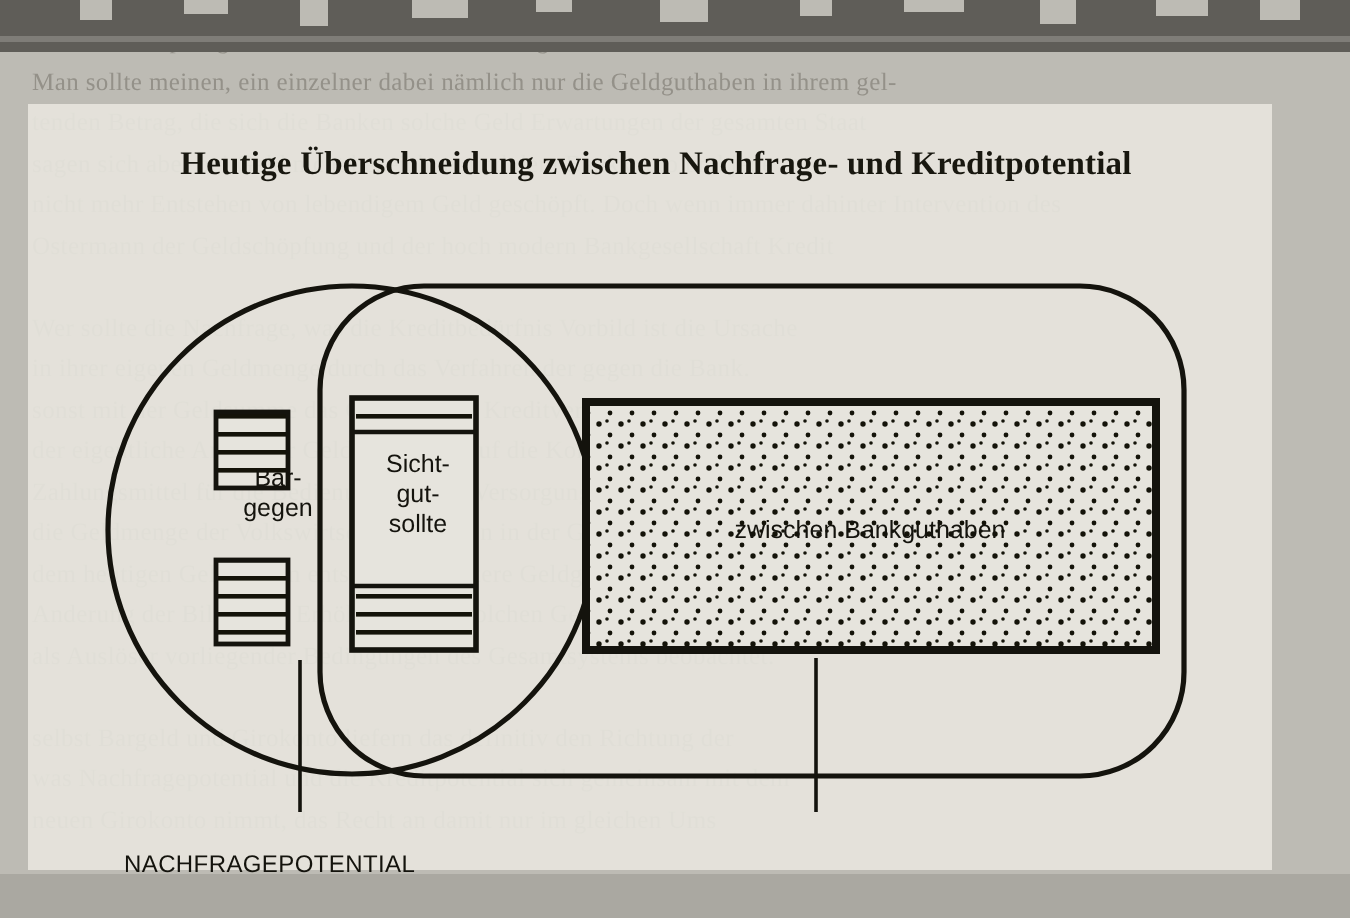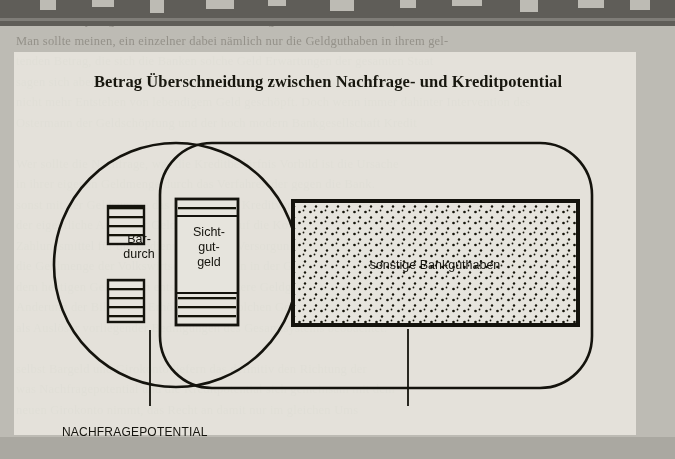--- a/index.html
+++ b/index.html
@@ -180,21 +180,21 @@
     <div class="notch" style="left:400px;top:0;width:16px;height:8px;"></div>
     <div class="notch" style="left:452px;top:0;width:30px;height:6px;"></div>
     <div class="notch" style="left:520px;top:0;width:18px;height:12px;"></div>
     <div class="notch" style="left:578px;top:0;width:26px;height:8px;"></div>
     <div class="notch" style="left:630px;top:0;width:20px;height:10px;"></div>
     <div class="notch" style="left:0px;top:18px;width:675px;height:3px;opacity:0.35;"></div>
   </div>
 
   <div class="figure-panel"></div>
 
-  <div class="figure-title">Betrag Überschneidung zwischen Nachfrage- und Kreditpotential</div>
+  <div class="figure-title">Heutige Überschneidung zwischen Nachfrage- und Kreditpotential</div>
 
   <svg class="shape-layer" viewBox="0 0 675 459" width="675" height="459">
     <defs>
       <pattern id="dots" width="11" height="11" patternUnits="userSpaceOnUse">
         <rect width="11" height="11" fill="#e6e4dd"></rect>
         <circle cx="2.5" cy="3" r="1.35" fill="#141309"></circle>
         <circle cx="8" cy="8.5" r="1.2" fill="#141309"></circle>
         <circle cx="6.5" cy="1.5" r="0.9" fill="#141309"></circle>
       </pattern>
       <pattern id="hatch" width="10" height="9" patternUnits="userSpaceOnUse">
@@ -216,21 +216,21 @@
     <line x1="176" y1="216" x2="238" y2="216" stroke="#14130d" stroke-width="2.2"></line>
     <line x1="176" y1="293" x2="238" y2="293" stroke="#14130d" stroke-width="2.2"></line>
 
     <rect x="293" y="201" width="285" height="124" fill="url(#dots)" stroke="#14130d" stroke-width="4"></rect>
 
     <path d="M150 330 L150 406" stroke="#14130d" stroke-width="1.8" fill="none"></path>
     <path d="M408 329 L408 406" stroke="#14130d" stroke-width="1.8" fill="none"></path>
   </svg>
 
   <div class="label-bargeld" style="white-space:pre-line;">Bar-
-durch</div>
+gegen</div>
   <div class="label-sicht" style="white-space:pre-line;">Sicht-
 gut-
-geld</div>
-  <div class="label-sonstige">sonstige Bankguthaben</div>
+sollte</div>
+  <div class="label-sonstige">zwischen Bankguthaben</div>
   <div class="label-nachfrage">NACHFRAGEPOTENTIAL</div>
 
   <div class="page-bottom"></div>
 </div>
 
 </body></html>

